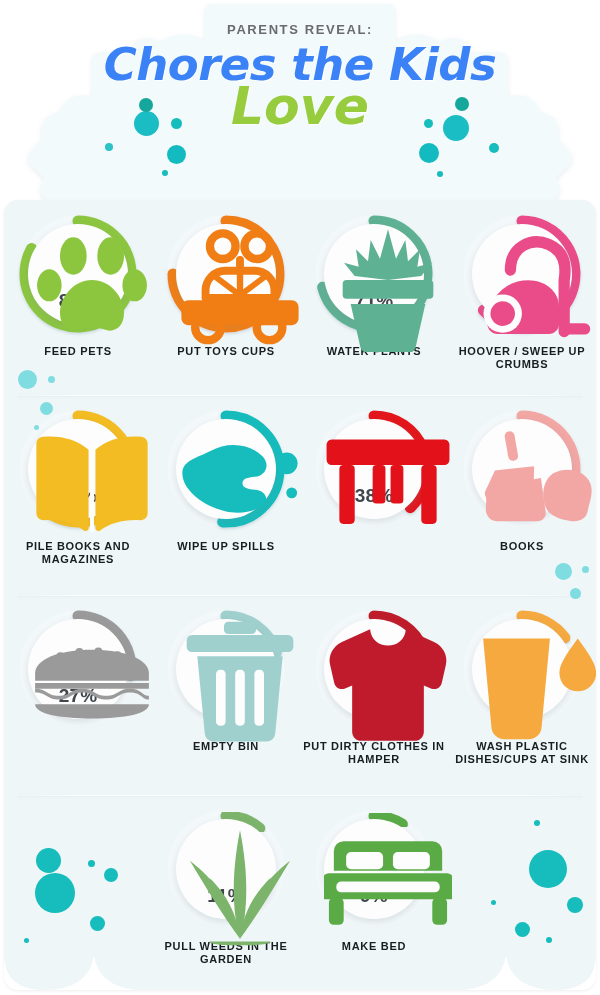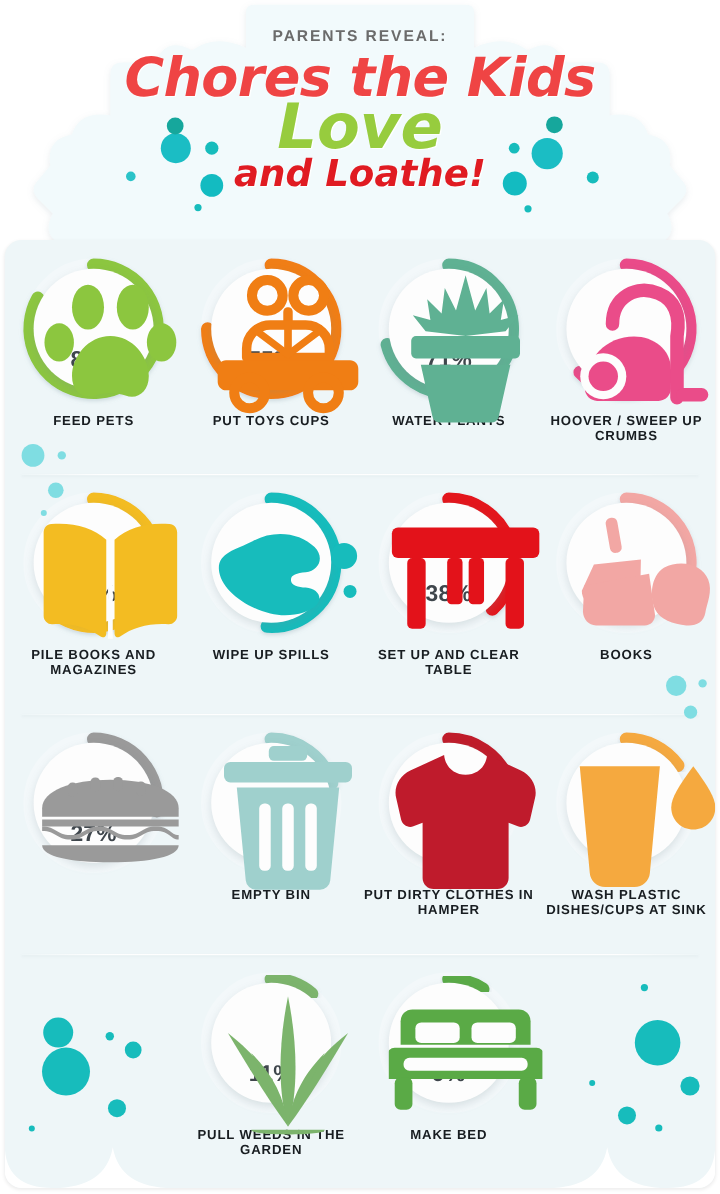--- a/index.html
+++ b/index.html
@@ -49,21 +49,21 @@
     position: absolute;
     top: 44px; left: 0; right: 0;
     text-align: center;
     z-index: 6;
   }
   .t-line1 {
     font-family: "DejaVu Sans", sans-serif;
     font-size: 45px;
     font-weight: bold;
     font-style: italic;
-    color: #ef4444;
+    color: #3b82f6;
     letter-spacing: -0.5px;
     line-height: 0.95;
     display: block;
     text-shadow: 1px 1px 0 rgba(255,255,255,0.9);
   }
   .t-line2 {
     font-family: "DejaVu Sans", sans-serif;
     font-size: 52px;
     font-weight: bold;
     font-style: italic;
@@ -227,21 +227,20 @@
     <div class="bubble" style="left:443px; top:115px; width:26px; height:26px; background:#1bbdc4;"></div>
     <div class="bubble" style="left:424px; top:119px; width:9px;  height:9px;  background:#17bcbc;"></div>
     <div class="bubble" style="left:419px; top:143px; width:20px; height:20px; background:#13bbc1;"></div>
     <div class="bubble" style="left:489px; top:143px; width:10px; height:10px; background:#17bcbc;"></div>
     <div class="bubble" style="left:437px; top:171px; width:6px;  height:6px;  background:#17bcbc;"></div>
     <div class="bubble" style="left:455px; top:97px;  width:14px; height:14px; background:#16a79c;"></div>
 
     <div class="title-wrap">
       <span class="t-line1">Chores the Kids</span>
       <span class="t-line2">Love</span>
-      <span class="t-line3">and Loathe!</span>
     </div>
   </div>
 
   <div class="panel">
 
     <div class="bubble" style="left:14px;  top:170px; width:19px; height:19px; background:#7fdde2;"></div>
     <div class="bubble" style="left:44px;  top:176px; width:7px;  height:7px;  background:#7fdde2;"></div>
     <div class="bubble" style="left:36px;  top:202px; width:13px; height:13px; background:#7fdde2;"></div>
     <div class="bubble" style="left:30px;  top:225px; width:5px;  height:5px;  background:#7fdde2;"></div>
 
@@ -468,21 +467,20 @@
       <rect x="6" y="12" width="6" height="23" rx="1.6"></rect>
       <rect x="38" y="12" width="6" height="23" rx="1.6"></rect>
       <rect x="19" y="12" width="5" height="15" rx="1.4"></rect>
       <rect x="26" y="12" width="5" height="15" rx="1.4"></rect>
     </g>
                   </svg>
                 </div>
                 <div class="pct">38%</div>
               </div>
             </div>
-            <div class="caption">SET UP AND CLEAR TABLE</div>
           </div>
           <div class="cell">
             <div class="donut">
               <svg viewBox="0 0 128 128">
                 <defs>
                   <filter id="g1_3" x="-25%" y="-25%" width="150%" height="150%">
                     <feDropShadow dx="0" dy="1.6" stdDeviation="1.6" flood-color="#7f99a3" flood-opacity="0.30"></feDropShadow>
                   </filter>
                 </defs>
                 <circle cx="64" cy="64" r="53" fill="none" stroke="#f3f8fa" stroke-width="11"></circle>

